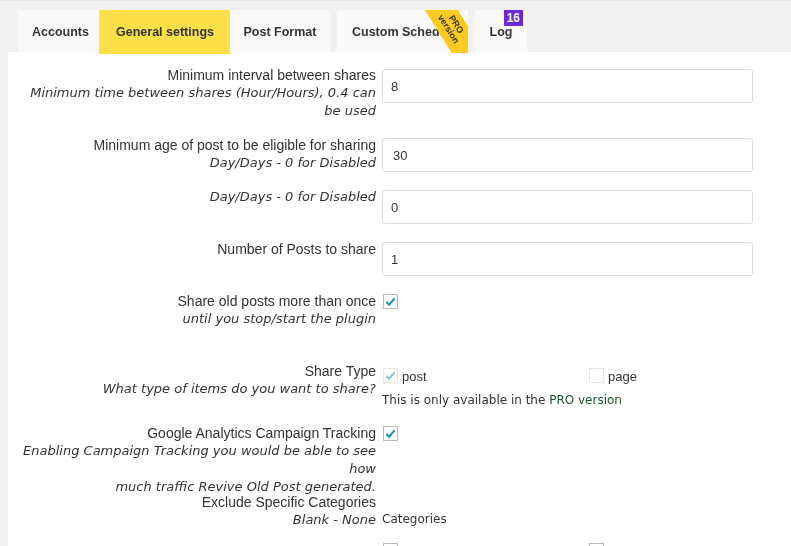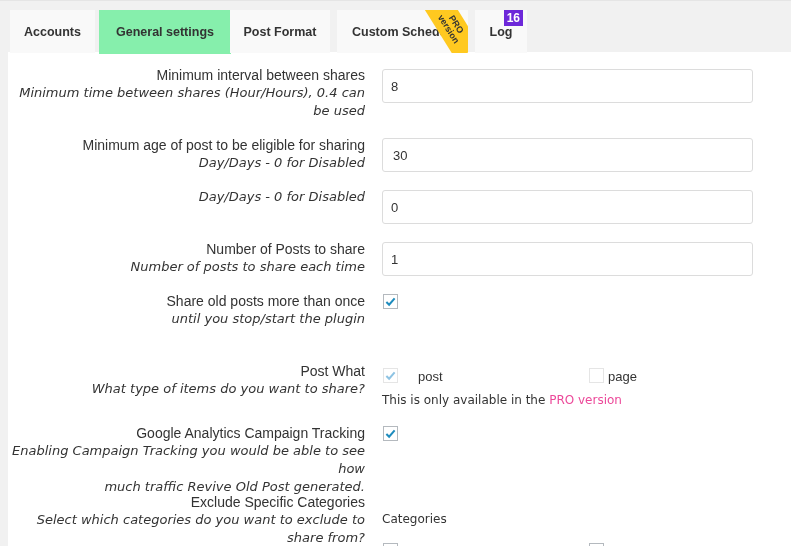--- a/index.html
+++ b/index.html
@@ -21,59 +21,59 @@
     background: #f1f1f1;
   }
   .tabs { position: absolute; left: 8px; top: 9px; height: 43px; }
   .tab {
     position: absolute; top: 0; height: 43px;
     background: #f9f9f9;
     font-weight: bold; font-size: 12.5px; color: #333;
     display: flex; align-items: center; justify-content: center;
     box-sizing: border-box; cursor: pointer; overflow: hidden;
   }
-  .tab.active { background: #86efac; height: 44px; }
-  .tab-accounts { left: 2px; width: 85px; }
+  .tab.active { background: #fde047; height: 44px; }
+  .tab-accounts { left: 10px; width: 85px; }
   .tab-general { left: 91px; width: 132px; }
   .tab-format { left: 222px; width: 100px; }
   .tab-custom { left: 329px; width: 131px; justify-content: flex-start; padding-left: 15px; }
   .tab-log { left: 467px; width: 52px; }
   .pro-ribbon {
     position: absolute; right: -14px; top: 3px; width: 60px; height: 28px;
     background: #ffc920;
     transform: rotate(58deg);
     transform-origin: center;
     color: #333; font-size: 9px; font-weight: bold; line-height: 9px;
     text-align: center; display: flex; flex-direction: column; justify-content: center;
   }
   .badge {
     position: absolute; right: 4px; top: 0; background: #6d28d9; color: #fff;
     font-size: 12px; font-weight: bold; padding: 1px 3px; line-height: 14px;
   }
 
   .row { position: absolute; left: 8px; width: 783px; }
-  .label-col { position: absolute; right: 426px; text-align: right; width: 360px; }
+  .label-col { position: absolute; right: 415px; text-align: right; width: 360px; }
   .lbl { font-size: 14px; color: #333; line-height: 18px; }
   .desc { font-family: "DejaVu Sans", sans-serif; font-style: italic; font-size: 13px; color: #333; line-height: 18px; }
   .input {
     position: absolute; left: 374px; width: 371px; height: 34px;
     border: 1px solid #dcdcdc; border-radius: 3px; box-sizing: border-box;
     font-family: "Liberation Sans", sans-serif; font-size: 13px; color: #333;
     padding: 0 8px; background: #fff; outline: none;
   }
   .cb {
     position: absolute; width: 15px; height: 15px; border: 1px solid #b4b9be;
     background: #fff; box-sizing: border-box; display: flex; align-items: center; justify-content: center;
     cursor: pointer;
   }
   .cb svg { width: 11px; height: 11px; }
   .cb.disabled { border-color: #e5e5e5; }
   .opt-label { position: absolute; font-size: 13px; color: #333; }
   .note { position: absolute; font-family: "DejaVu Sans", sans-serif; font-size: 12px; color: #333; }
-  .note a { color: #ec4899; text-decoration: none; }
+  .note a { color: #14532d; text-decoration: none; }
 </style>
 </head>
 <body>
 
 <div class="topbar">
   <div class="tabs">
     <div class="tab tab-accounts">
         <span>Accounts</span>
       </div>
     <div class="tab tab-general active">
@@ -116,48 +116,47 @@
 <div class="row" style="top:188px;">
   <div class="label-col">
     <div class="desc">Day/Days - 0 for Disabled</div>
   </div>
   <input class="input" style="top: 2px;" value="0">
 </div>
 
 <div class="row" style="top:240px;">
   <div class="label-col">
     <div class="lbl">Number of Posts to share</div>
-    <div class="desc">Number of posts to share each time</div>
   </div>
   <input class="input" style="top: 2px;" value="1">
 </div>
 
 <div class="row" style="top:292px;">
   <div class="label-col">
     <div class="lbl">Share old posts more than once</div>
     <div class="desc">until you stop/start the plugin</div>
   </div>
   <div class="cb" style="left:375px; top:2px;">
     <svg viewBox="0 0 12 12">
         <path d="M1.5 6.5 L4.5 9.5 L10.5 2.5" fill="none" stroke="#1e8cbe" stroke-width="2.2"></path>
       </svg>
   </div>
 </div>
 
 <div class="row" style="top:362px;">
   <div class="label-col">
-    <div class="lbl">Post What</div>
+    <div class="lbl">Share Type</div>
     <div class="desc">What type of items do you want to share?</div>
   </div>
   <div class="cb disabled" style="left:375px; top:6px;">
     <svg viewBox="0 0 12 12">
         <path d="M1.5 6.5 L4.5 9.5 L10.5 2.5" fill="none" stroke="#8ec3e3" stroke-width="2.2"></path>
       </svg>
   </div>
-  <span class="opt-label" style="left:410px; top:7px;">post</span>
+  <span class="opt-label" style="left:394px; top:7px;">post</span>
   <div class="cb disabled" style="left:581px; top:6px;"></div>
   <span class="opt-label" style="left:600px; top:7px;">page</span>
   <div class="note" style="left:374px; top:31px;">
     <span>This is only available in the </span><a href="#">PRO version</a>
   </div>
 </div>
 
 <div class="row" style="top:424px;">
   <div class="label-col">
     <div class="lbl">Google Analytics Campaign Tracking</div>
@@ -167,19 +166,18 @@
   <div class="cb" style="left:375px; top:2px;">
     <svg viewBox="0 0 12 12">
         <path d="M1.5 6.5 L4.5 9.5 L10.5 2.5" fill="none" stroke="#1e8cbe" stroke-width="2.2"></path>
       </svg>
   </div>
 </div>
 
 <div class="row" style="top:493px;">
   <div class="label-col">
     <div class="lbl">Exclude Specific Categories</div>
-    <div class="desc">Select which categories do you want to exclude to share from?</div>
     <div class="desc">Blank - None</div>
   </div>
   <div class="note" style="left:374px; top:19px; font-size:12px;">Categories</div>
   <div class="cb" style="left:375px; top:50px;"></div>
   <div class="cb" style="left:581px; top:50px;"></div>
 </div>
 
 </body></html>

